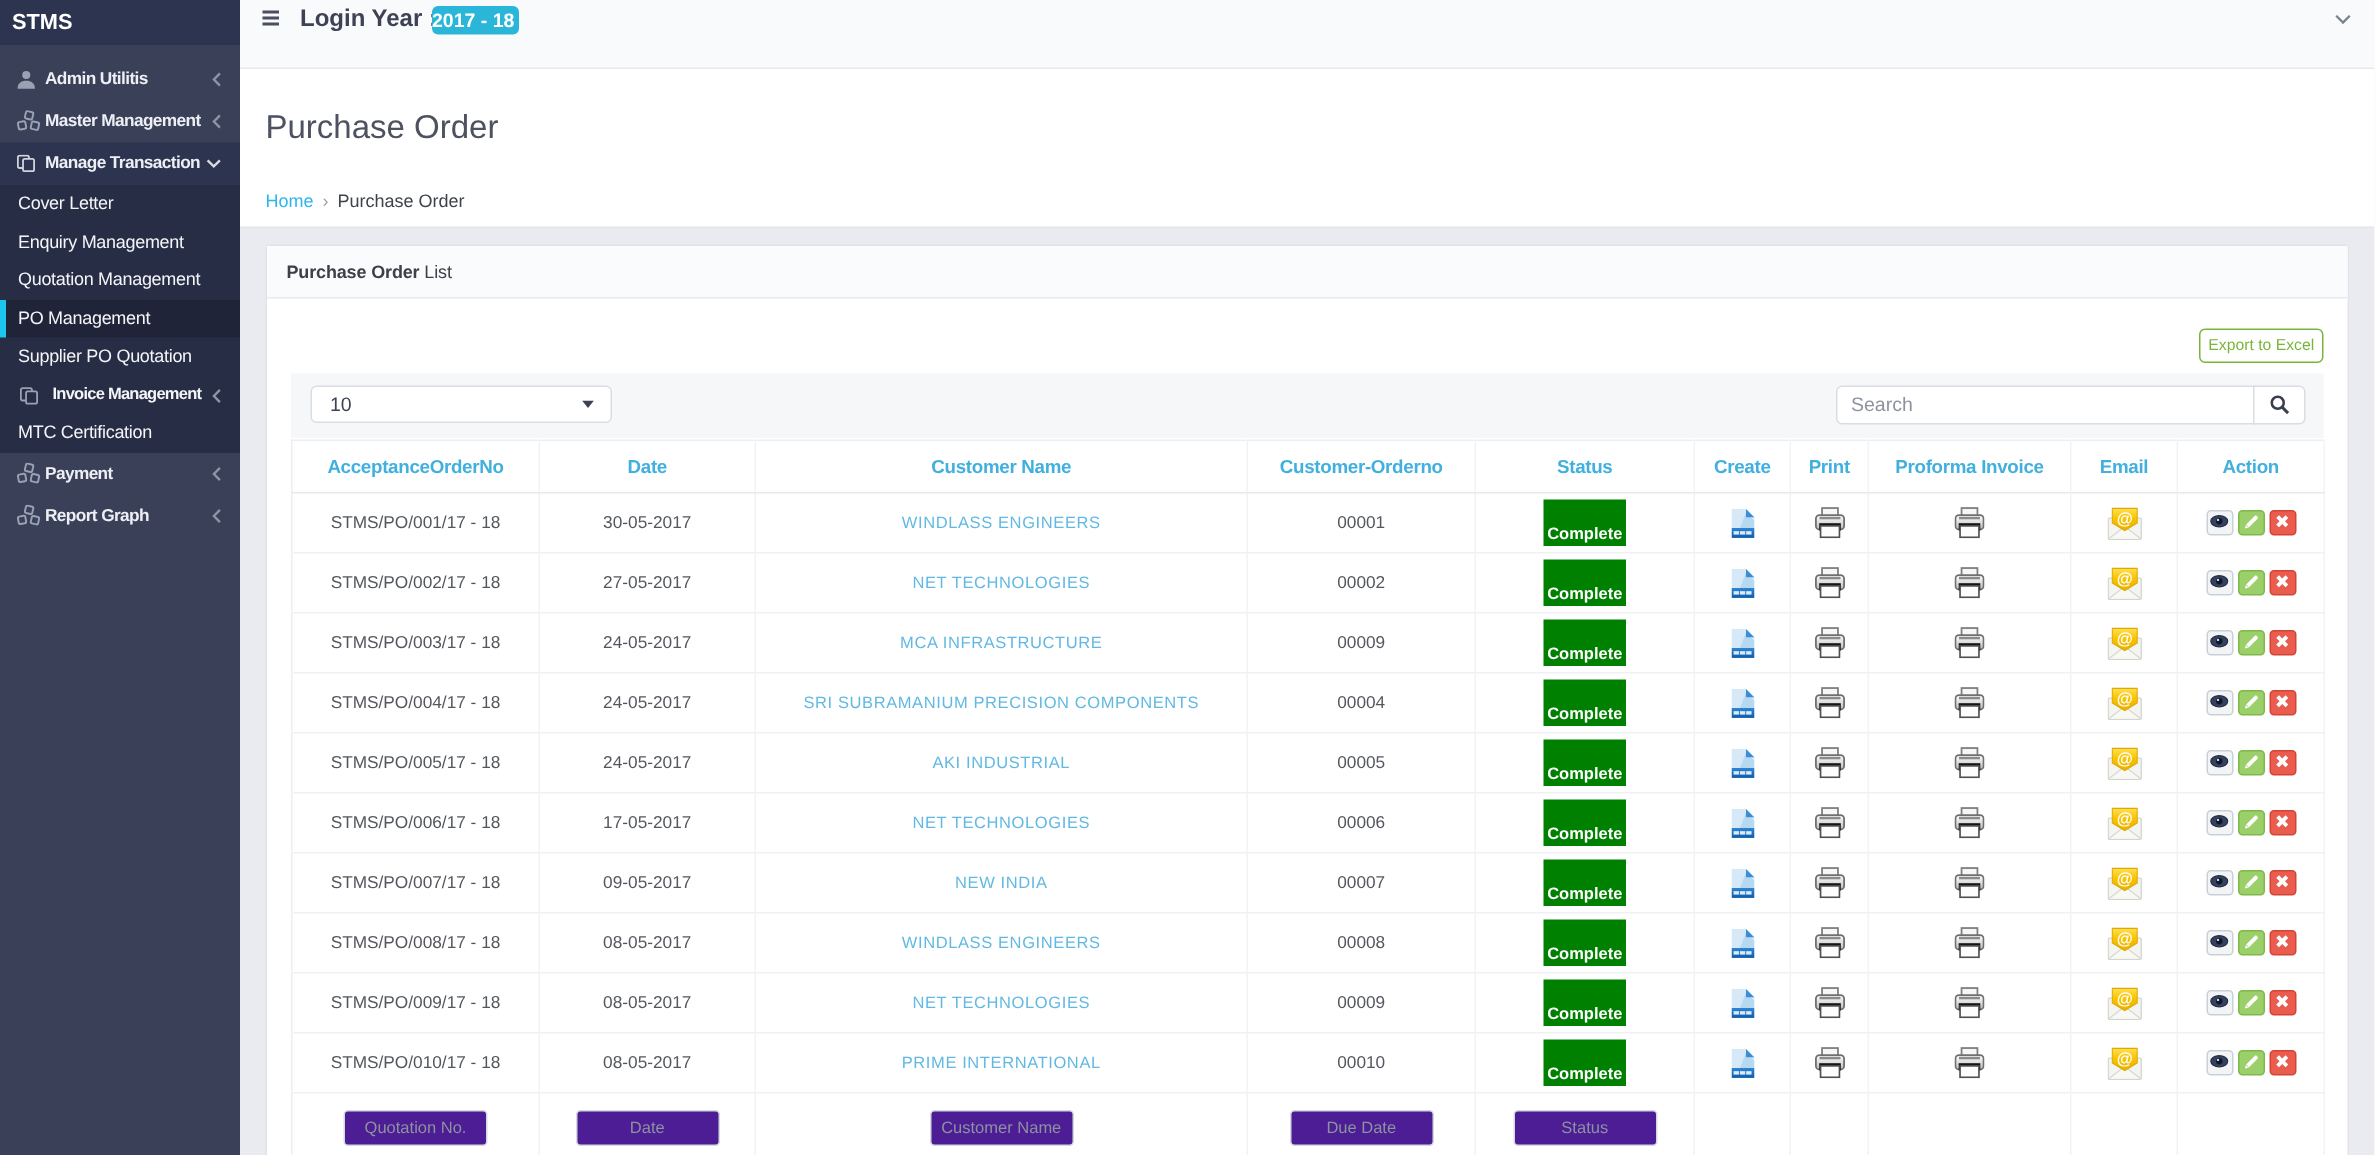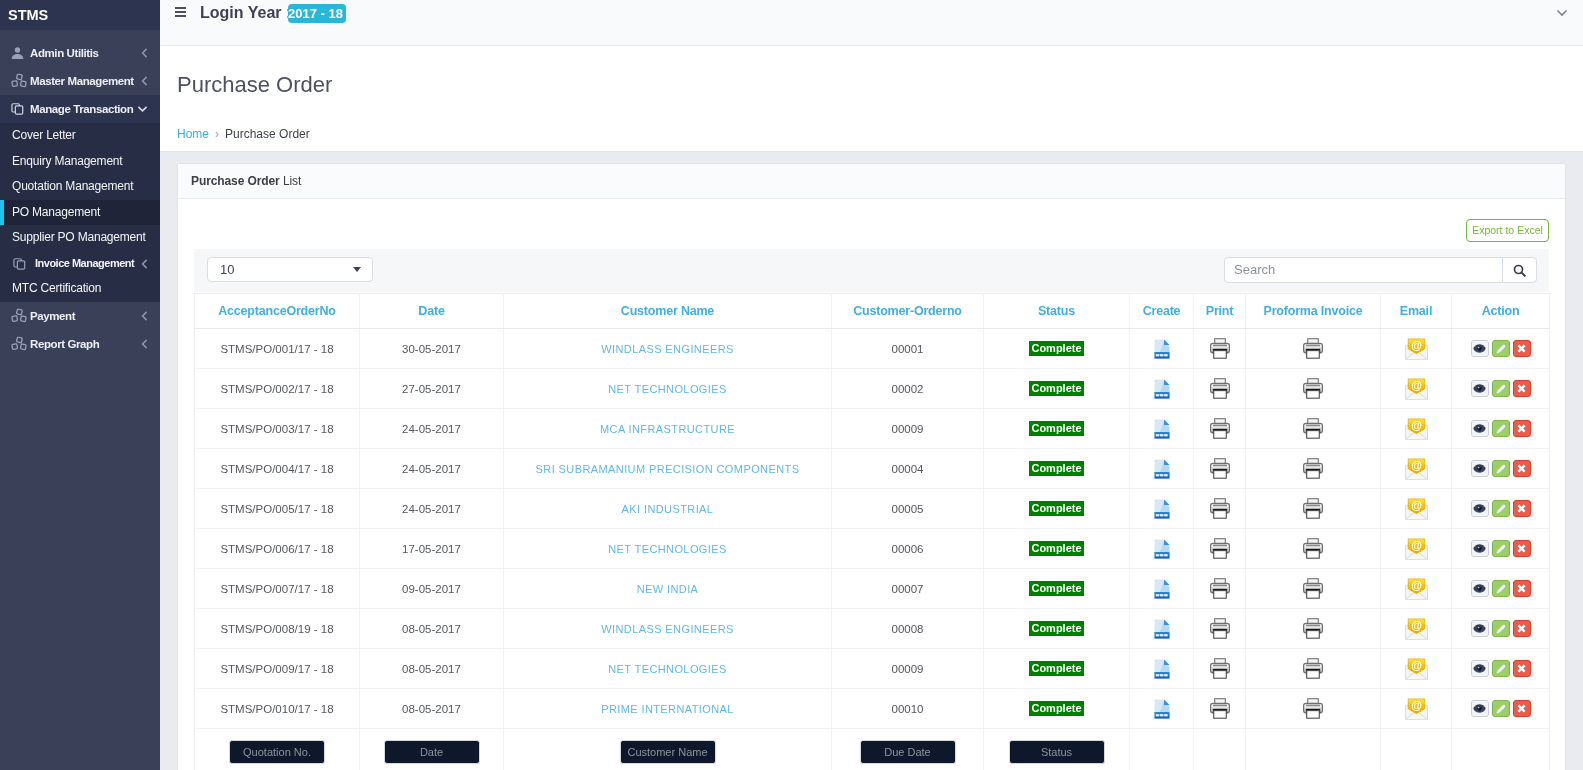--- a/index.html
+++ b/index.html
@@ -35,43 +35,43 @@
 #bcrumb a { color:#2fb6e8; text-decoration:none; }
 #bcrumb .sep { color:#9aa0aa; padding:0 6px; }
 
 
 #content { position:absolute; left:160px; top:152px; width:1423px; height:618px; background:#e9ebf1; }
 #panel { position:absolute; left:17px; top:11px; width:1389px; height:640px; background:#fff; border:1px solid #e0e4e9; border-radius:3px; }
 #phead { height:35px; background:#fafbfc; border-bottom:1px solid #e8eaee; line-height:34px; padding-left:13px; font-size:12px; letter-spacing:-0.1px; color:#3d4049; }
 #phead b { font-weight:bold; }
 #exportbtn { position:absolute; top:55px; right:16px; width:83px; height:23px; border:1px solid #79b53a; border-radius:4px; color:#79b53a; font-size:10.5px; text-align:center; line-height:21px; background:#fff; }
 #toolbar { position:absolute; top:85px; left:16px; width:1355px; height:43px; background:#f6f7f9; }
-#selbox { position:absolute; left:13px; top:8px; width:166px; height:25px; background:#fff; border:1px solid #d9dee4; border-radius:4px; font-size:13px; color:#3f4254; line-height:23px; padding-left:12px; }
+#selbox { position:absolute; left:13px; top:8px; width:201px; height:25px; background:#fff; border:1px solid #d9dee4; border-radius:4px; font-size:13px; color:#3f4254; line-height:23px; padding-left:12px; }
 #selbox .car { position:absolute; right:11px; top:9px; line-height:0; }
 #searchwrap { position:absolute; right:12px; top:8px; width:313px; height:26px; }
 #searchinput { position:absolute; left:0; top:0; width:280px; height:26px; border:1px solid #d9dee4; border-radius:4px 0 0 4px; background:#fff; font-size:13px; color:#8d939e; line-height:24px; padding-left:9px; }
 #searchbtn { position:absolute; right:0; top:0; width:35px; height:26px; border:1px solid #d9dee4; border-radius:0 4px 4px 0; background:#fff; text-align:center; line-height:30px; }
 
 
 #tbl { position:absolute; left:16px; top:129px; }
 table { border-collapse:collapse; table-layout:fixed; width:1355px; }
 th, td { border-right:1px solid #f1f3f5; text-align:center; vertical-align:middle; overflow:hidden; white-space:nowrap; }
 th { height:35px; font-size:12.5px; letter-spacing:-0.2px; color:#41b0df; font-weight:bold; border-bottom:1px solid #e6e9ed; background:#fff; }
 tbody td { height:40px; border-bottom:1px solid #f0f1f4; }
 td { font-size:11.5px; color:#54575e; }
 td.cn { color:#61b9e3; font-size:11px; letter-spacing:0.4px; }
 table { border:1px solid #eceef1; }
-.badge { display:inline-block; background:#008000; color:#fff; font-size:11px; font-weight:bold; padding:1px 2px 2px;text-align:right; }
+.badge { display:inline-block; background:#008000; color:#fff; font-size:11px; font-weight:bold; padding:17px 2px 2px;text-align:right; }
 .ab { display:inline-block; width:18px; height:17px; border-radius:3px; margin:0 1.5px; line-height:15px; vertical-align:middle; }
 .ab svg { vertical-align:middle; }
 .abv { background:#f3f4f6; border:1px solid #c9d0d8; }
 .abe { background:#9bcf69; border:1px solid #7fb849; }
 .abx { background:#e95c4e; border:1px solid #d44435; }
 tfoot td { height:42px; padding-top:11px; vertical-align:top; }
-.fin { display:inline-block; width:96px; height:24px; border:1px solid #d5dade; border-radius:3px; font-size:11px; color:#8d939e; line-height:22px; text-align:center; background:#0f172a; }
+.fin { display:inline-block; width:96px; height:24px; border:1px solid #d5dade; border-radius:3px; font-size:11px; color:#8d939e; line-height:22px; text-align:center; background:#4c1d95; }
 td svg { vertical-align:middle; }
 </style></head>
 <body>
 <div id="app">
 
 <div id="sidebar">
   <div id="brand">STMS</div>
   <div style="height:9px"></div>
   <div class="mi">
         <span class="ic"><svg width="13" height="13" viewBox="0 0 13 13">
@@ -104,21 +104,21 @@
         <span class="lb">Manage Transaction</span>
         <span class="ch"><svg width="11" height="7" viewBox="0 0 11 7">
             <path d="M1.4 1.4 L5.5 5.4 L9.6 1.4" stroke="#d8dbe4" stroke-width="1.6" fill="none"></path>
           </svg></span>
       </div>
   <div id="submenu">
     <div class="si">Cover Letter</div>
     <div class="si">Enquiry Management</div>
     <div class="si">Quotation Management</div>
     <div class="si act">PO Management</div>
-    <div class="si">Supplier PO Management</div>
+    <div class="si">Supplier PO Quotation</div>
     <div class="si grp"><span class="ic"><svg width="13" height="12" viewBox="0 0 15 14">
               <rect x="1" y="0.9" width="8.6" height="9.6" rx="1.4" fill="none" stroke="#99a1b4" stroke-width="1.4"></rect>
               <rect x="5" y="3.4" width="8.6" height="9.6" rx="1.4" fill="#272d45" stroke="#99a1b4" stroke-width="1.4"></rect>
             </svg></span>Invoice Management<span class="ch"><svg width="7" height="11" viewBox="0 0 7 11">
               <path d="M5.6 1.4 L1.6 5.5 L5.6 9.6" stroke="#8d94a6" stroke-width="1.6" fill="none"></path>
             </svg></span></div>
     <div class="si">MTC Certification</div>
   </div>
   <div class="mi">
         <span class="ic"><svg width="17" height="15" viewBox="0 0 17 15">
@@ -702,21 +702,21 @@
                       <circle cx="6.5" cy="4.5" r="2.1" fill="#0f1626"></circle>
                       <circle cx="5.7" cy="3.6" r="0.8" fill="#c9d0df"></circle>
                     </svg></span><span class="ab abe"><svg width="12" height="12" viewBox="0 0 12 12">
                       <path d="M1.6 10.4 L2.3 7.8 L8.1 2 C8.5 1.6 9.1 1.6 9.5 2 L10 2.5 C10.4 2.9 10.4 3.5 10 3.9 L4.2 9.7 L1.6 10.4 Z" fill="#ffffff"></path>
                       <path d="M2.3 7.8 L4.2 9.7" stroke="#8fc25c" stroke-width="0.5"></path>
                     </svg></span><span class="ab abx"><svg width="11" height="11" viewBox="0 0 11 11">
                       <path d="M1.5 3.3 L3.3 1.5 L5.5 3.7 L7.7 1.5 L9.5 3.3 L7.3 5.5 L9.5 7.7 L7.7 9.5 L5.5 7.3 L3.3 9.5 L1.5 7.7 L3.7 5.5 Z" fill="#ffffff"></path>
                     </svg></span></td>
               </tr>
 <tr>
-                <td class="dk">STMS/PO/008/19 - 18</td>
+                <td class="dk">STMS/PO/008/17 - 18</td>
                 <td class="dk">08-05-2017</td>
                 <td class="cn">WINDLASS ENGINEERS</td>
                 <td class="dk">00008</td>
                 <td><span class="badge">Complete</span></td>
                 <td><svg width="16" height="20" viewBox="0 0 16 20">
                     <defs>
                       <linearGradient id="cg" x1="0" y1="0" x2="0" y2="1">
                         <stop offset="0" stop-color="#2e86d3"></stop>
                         <stop offset="1" stop-color="#0d5cae"></stop>
                       </linearGradient>

